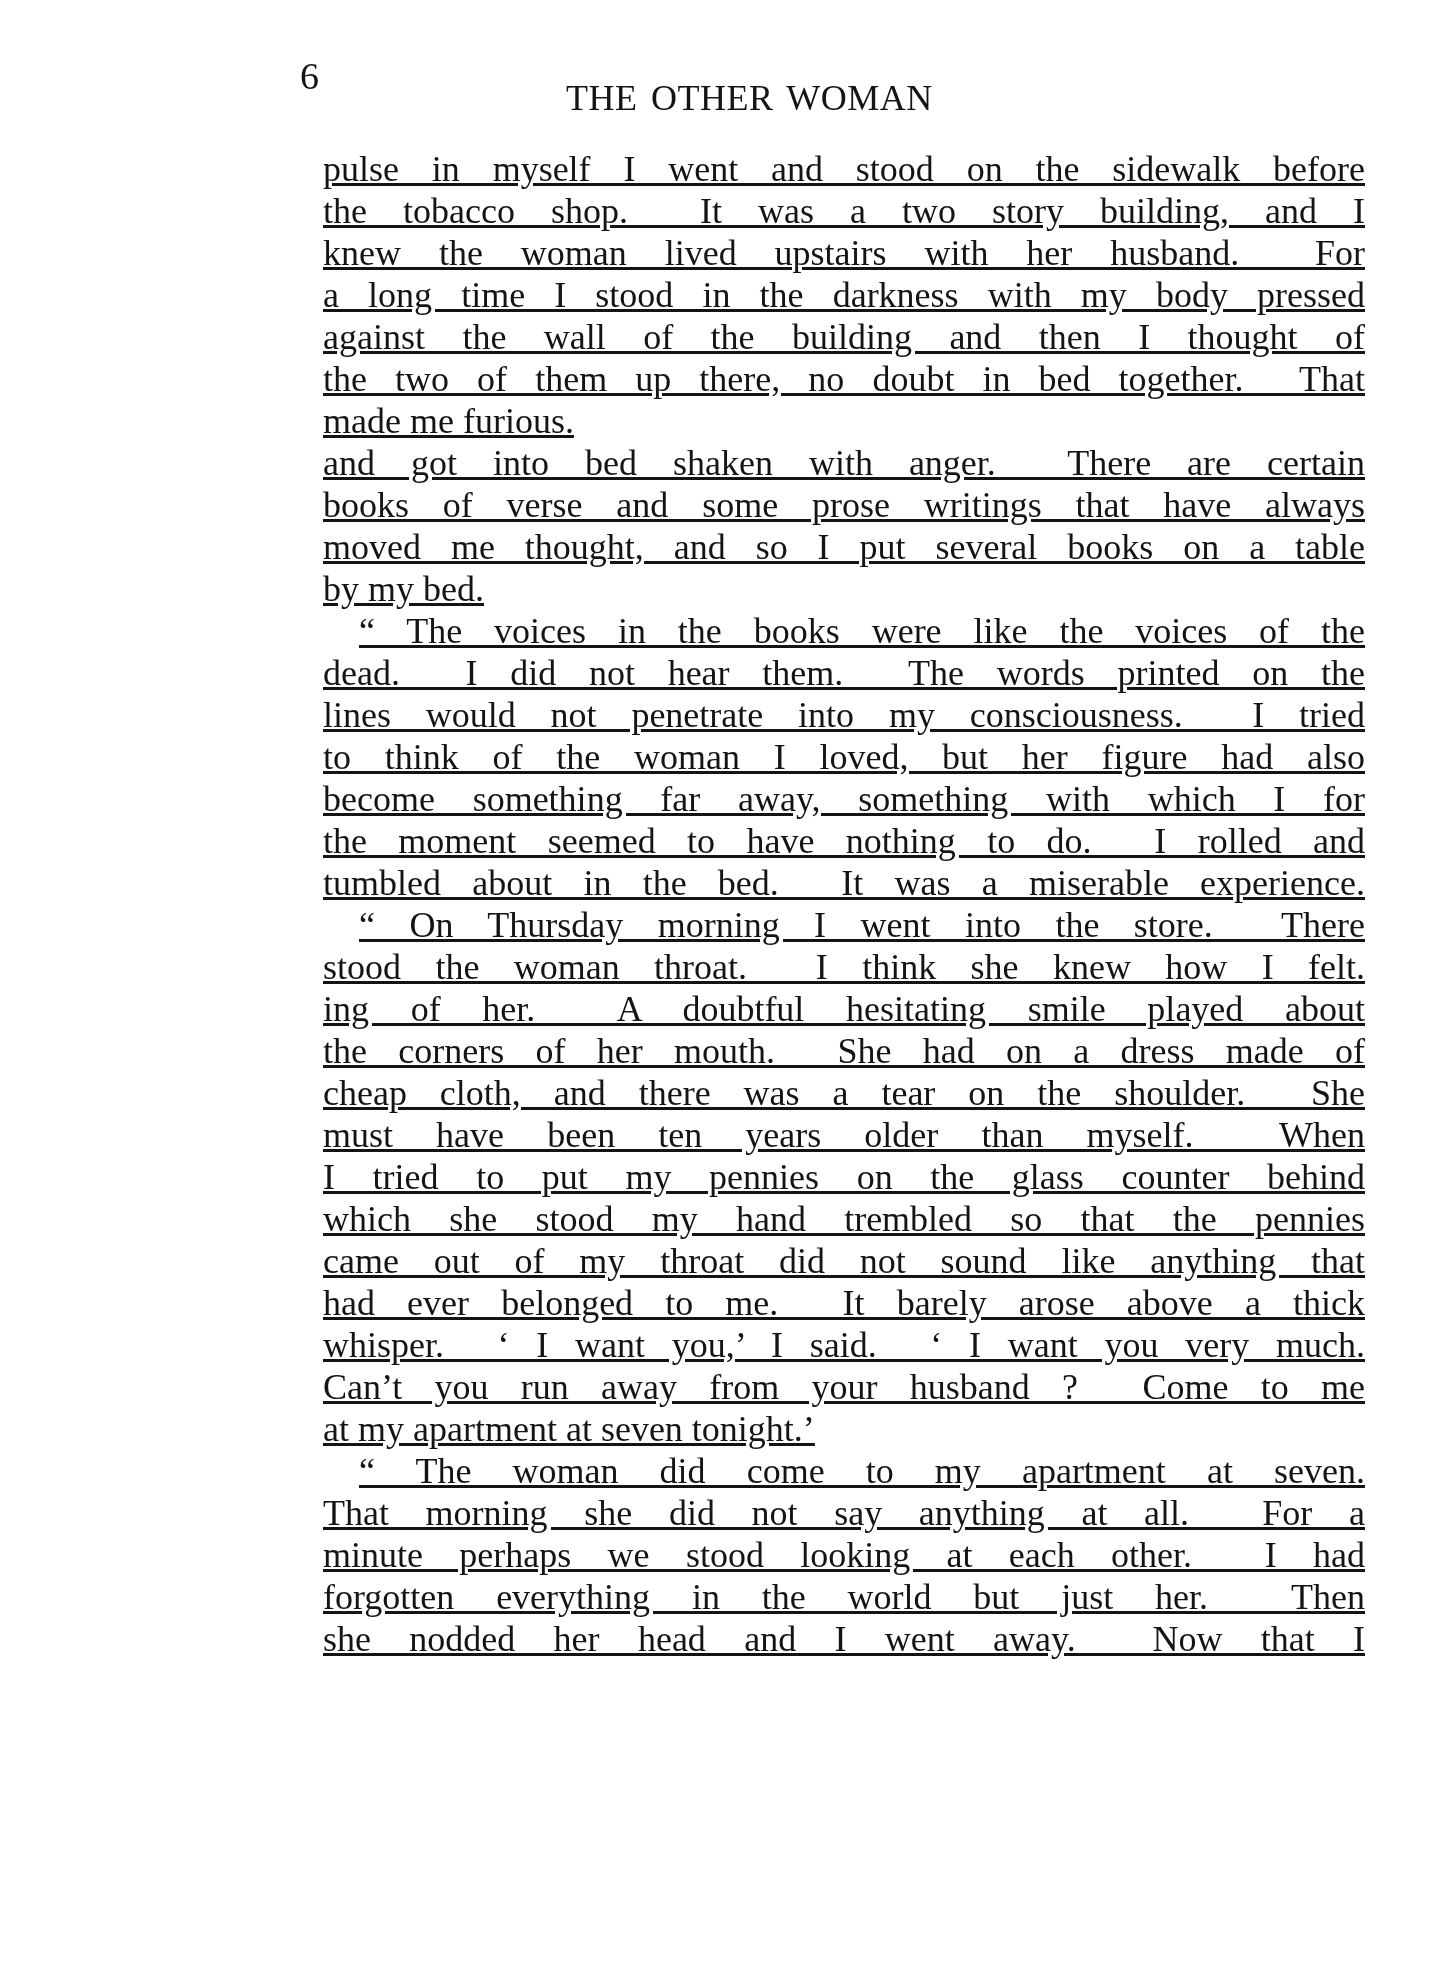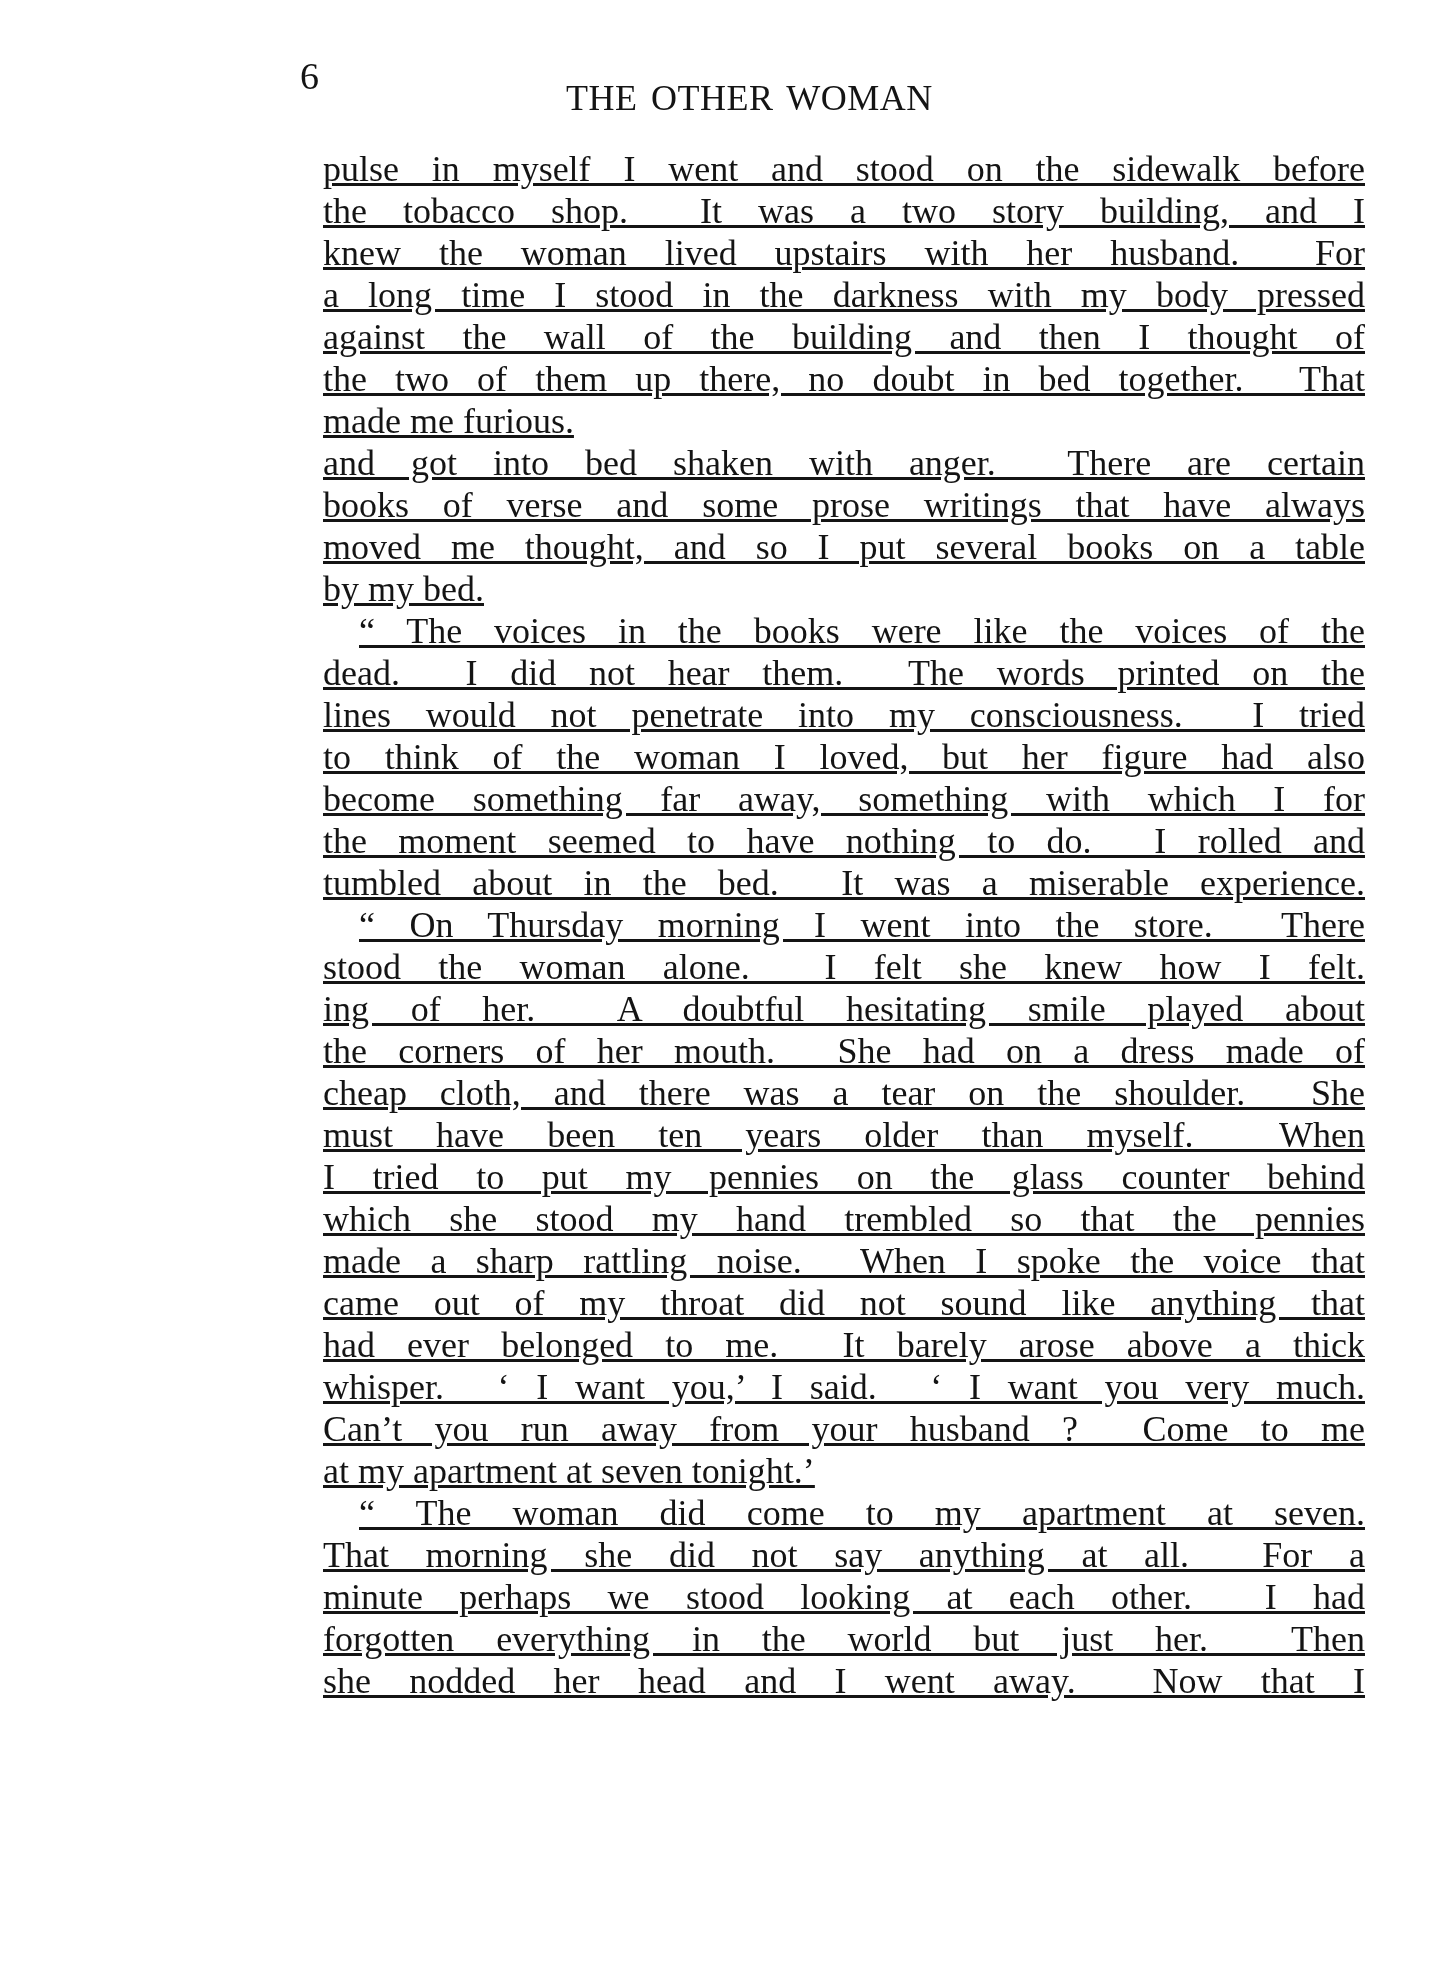--- a/index.html
+++ b/index.html
@@ -84,28 +84,27 @@
         <div class="line ind">“ The voices in the books were like the voices of the</div>
         <div class="line">dead.  I did not hear them.  The words printed on the</div>
         <div class="line">lines would not penetrate into my consciousness.  I tried</div>
         <div class="line">to think of the woman I loved, but her figure had also</div>
         <div class="line">become something far away, something with which I for</div>
         <div class="line">the moment seemed to have nothing to do.  I rolled and</div>
         <div class="line">tumbled about in the bed.  It was a miserable experience.</div>
       </div>
       <div class="paragraph">
         <div class="line ind">“ On Thursday morning I went into the store.  There</div>
-        <div class="line">stood the woman alone.  I felt she knew how I felt.</div>
+        <div class="line">stood the woman throat.  I think she knew how I felt.</div>
         <div class="line">ing of her.  A doubtful hesitating smile played about</div>
         <div class="line">the corners of her mouth.  She had on a dress made of</div>
         <div class="line">cheap cloth, and there was a tear on the shoulder.  She</div>
         <div class="line">must have been ten years older than myself.  When</div>
         <div class="line">I tried to put my pennies on the glass counter behind</div>
         <div class="line">which she stood my hand trembled so that the pennies</div>
-        <div class="line">made a sharp rattling noise.  When I spoke the voice that</div>
         <div class="line">came out of my throat did not sound like anything that</div>
         <div class="line">had ever belonged to me.  It barely arose above a thick</div>
         <div class="line">whisper.  ‘ I want you,’ I said.  ‘ I want you very much.</div>
         <div class="line">Can’t you run away from your husband ?  Come to me</div>
         <div class="line pl">at my apartment at seven tonight.’</div>
       </div>
       <div class="paragraph">
         <div class="line ind">“ The woman did come to my apartment at seven.</div>
         <div class="line">That morning she did not say anything at all.  For a</div>
         <div class="line">minute perhaps we stood looking at each other.  I had</div>

